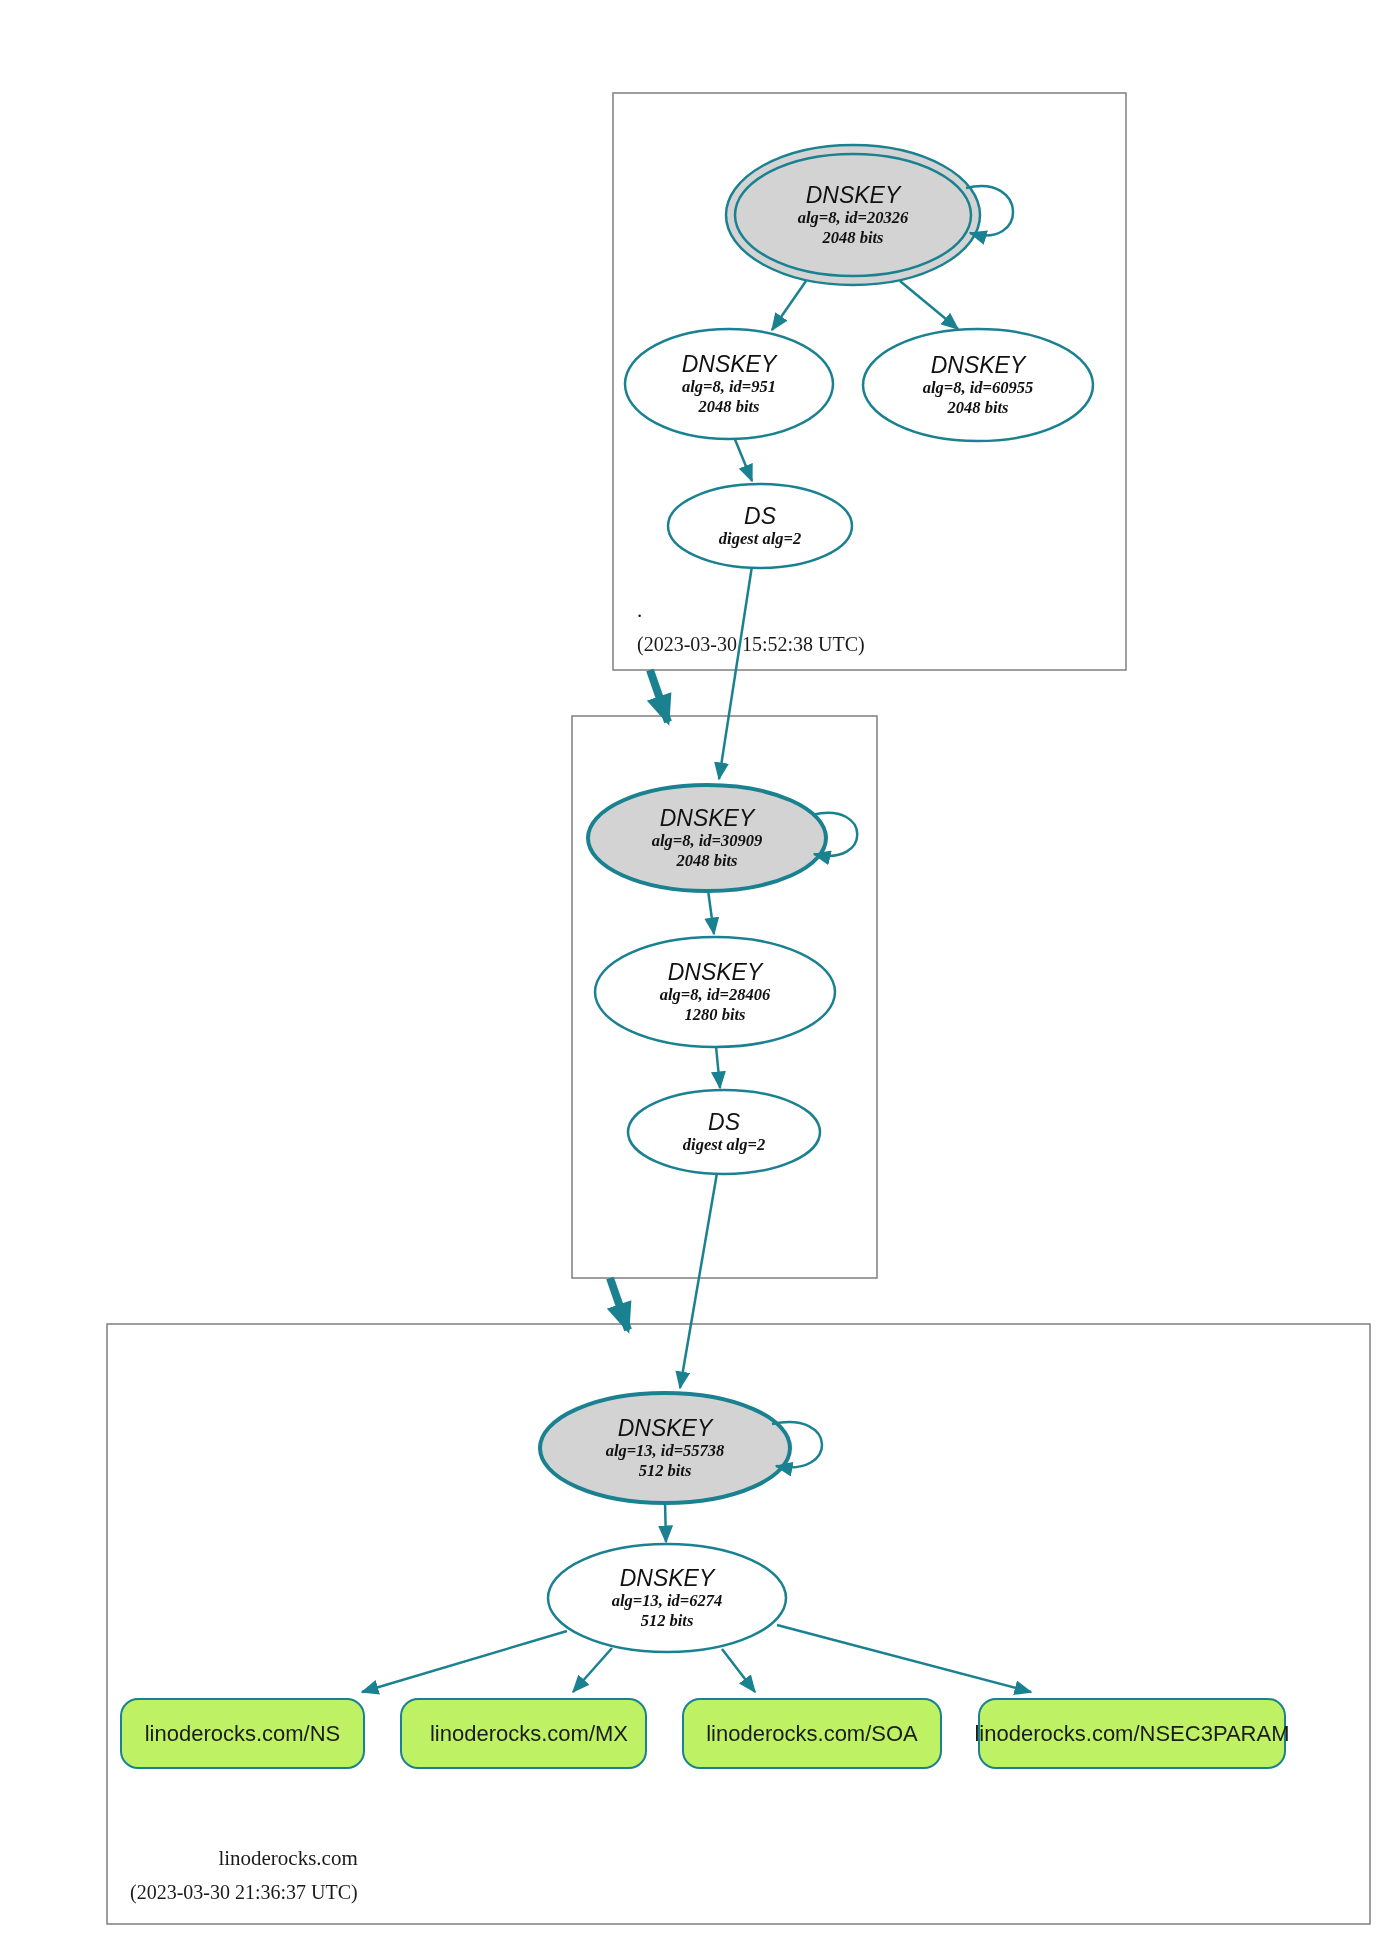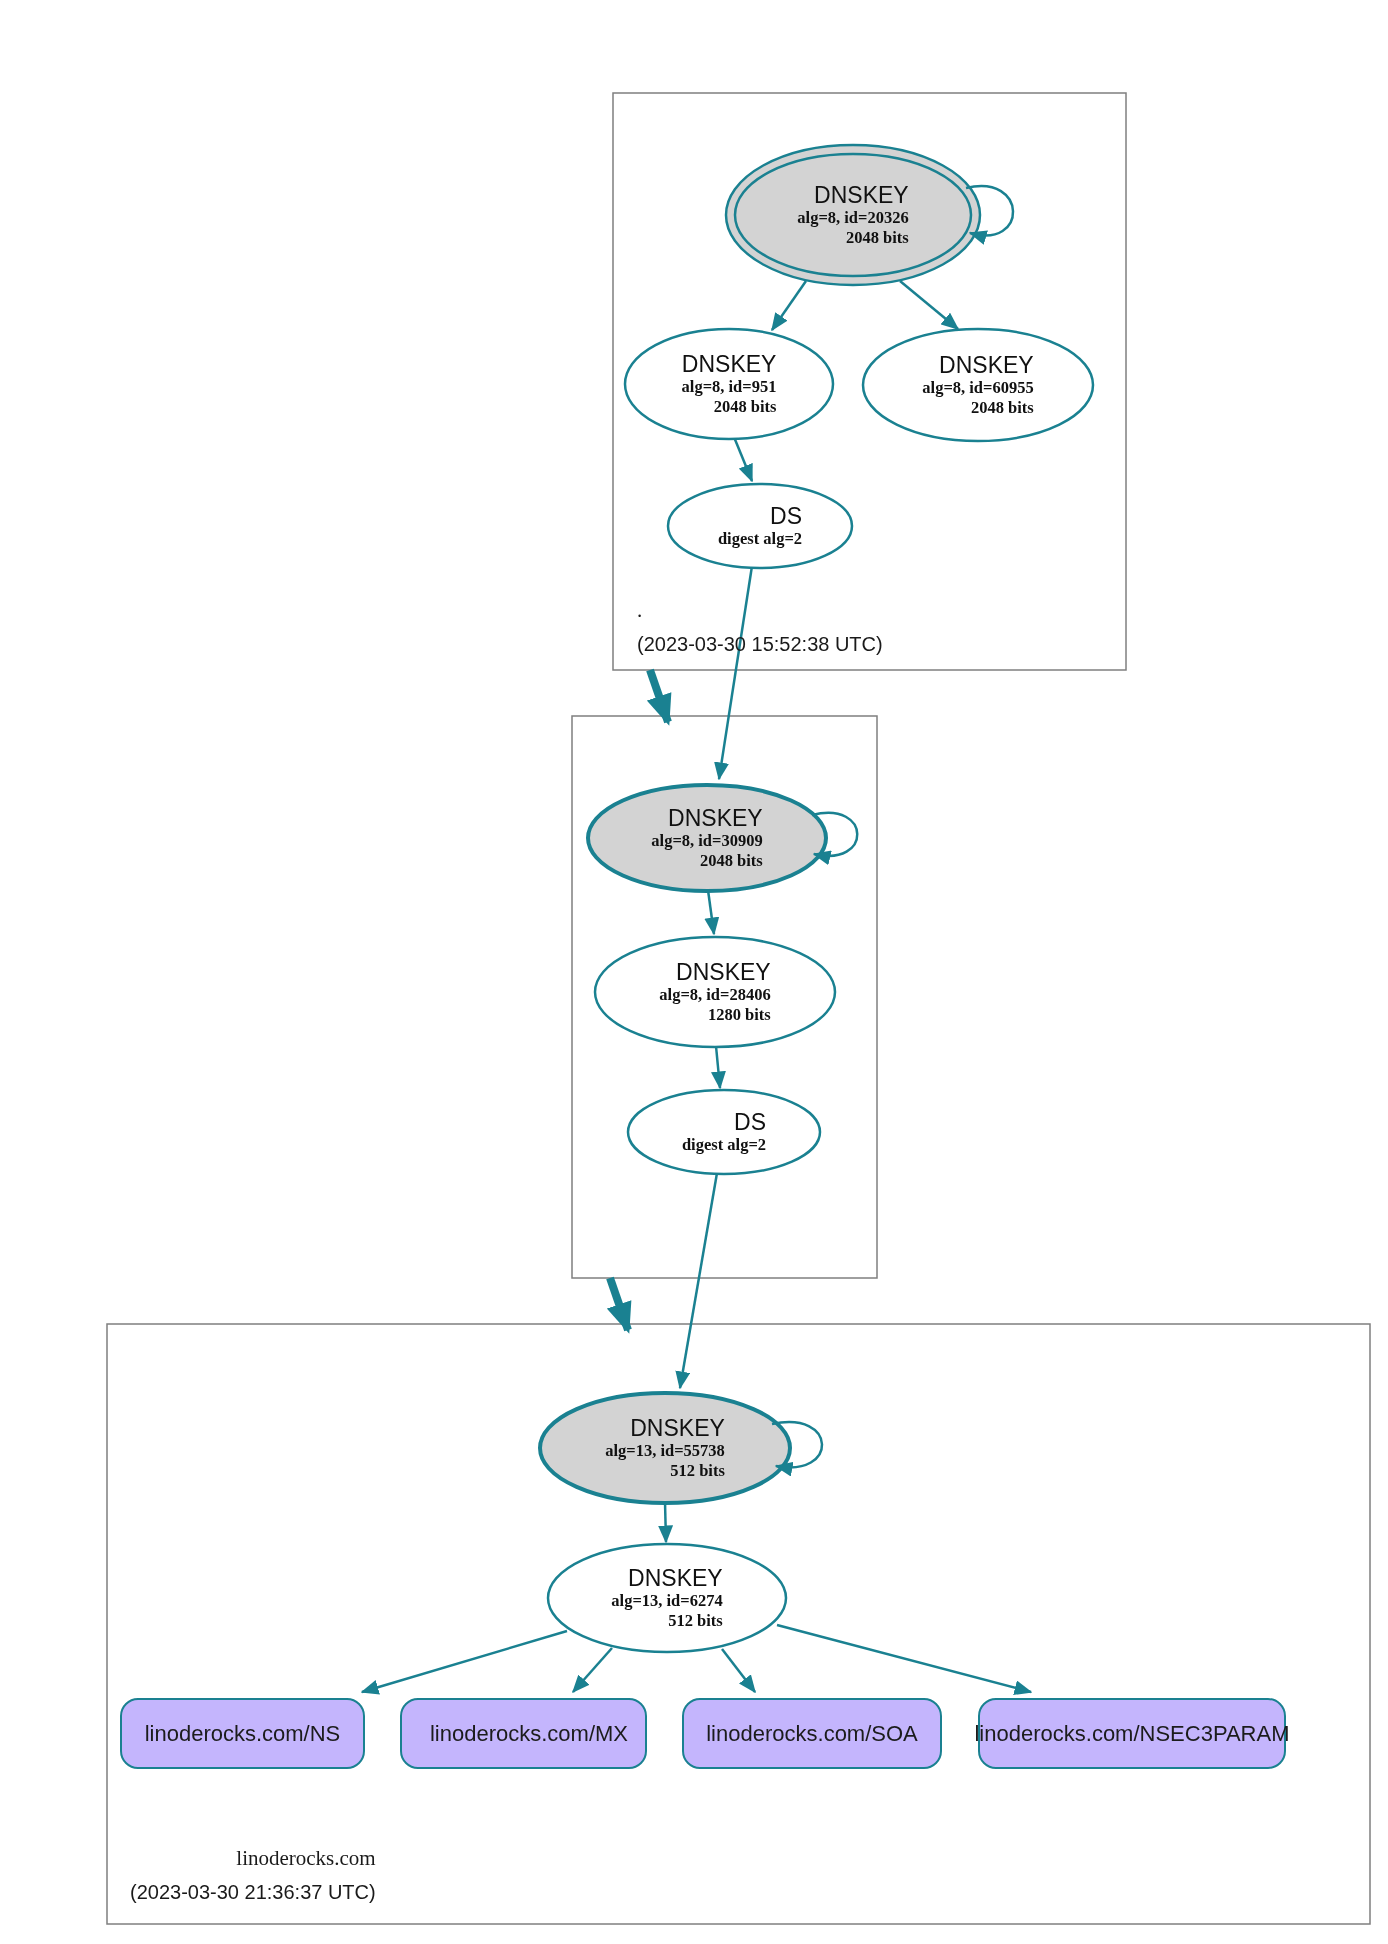--- a/index.html
+++ b/index.html
@@ -1,26 +1,26 @@
 <!DOCTYPE html>
 <html><head>
 <meta charset="utf-8">
 <style>
   html,body{margin:0;padding:0;background:#ffffff;}
   .canvas{position:relative;width:1388px;height:1944px;background:#ffffff;overflow:hidden;
           font-family:"Liberation Serif", serif;color:#1a1a1a;}
   .canvas svg{position:absolute;left:0;top:0;}
-  .node{position:absolute;transform:translate(-50%,-50%);text-align:right;white-space:nowrap;}
+  .node{position:absolute;transform:translate(-50%,-50%);text-align:center;white-space:nowrap;font-style:italic;}
   .nt{font-family:"Liberation Sans", sans-serif;font-size:23px;line-height:26px;color:#111;}
   .nd{font-family:"Liberation Serif", serif;font-weight:bold;font-size:16.5px;line-height:20px;color:#111;}
   .zlabel{position:absolute;white-space:nowrap;}
   .zname{font-family:"Liberation Serif", serif;font-size:21px;line-height:24px;}
-  .zts{font-family:Liberation Sans, sans-serif;font-size:20px;line-height:22px;margin-top:11px;}
+  .zts{font-family:Liberation Serif, serif;font-size:20px;line-height:22px;margin-top:11px;}
   .record-box{position:absolute;box-sizing:border-box;border:2.5px solid #1a8191;border-radius:18px;
-              background:#c4b5fd;display:flex;align-items:center;justify-content:center;
+              background:#bef264;display:flex;align-items:center;justify-content:center;
               font-family:"Liberation Sans", sans-serif;font-size:22px;color:#1c1c1c;white-space:nowrap;}
 </style>
 </head>
 <body>
 
 <div class="canvas">
 
   <svg width="1388" height="1944" viewBox="0 0 1388 1944">
     <defs>
       <marker id="arw" viewBox="0 0 12 10" refX="11" refY="5" markerWidth="18" markerHeight="15" orient="auto" markerUnits="userSpaceOnUse">

